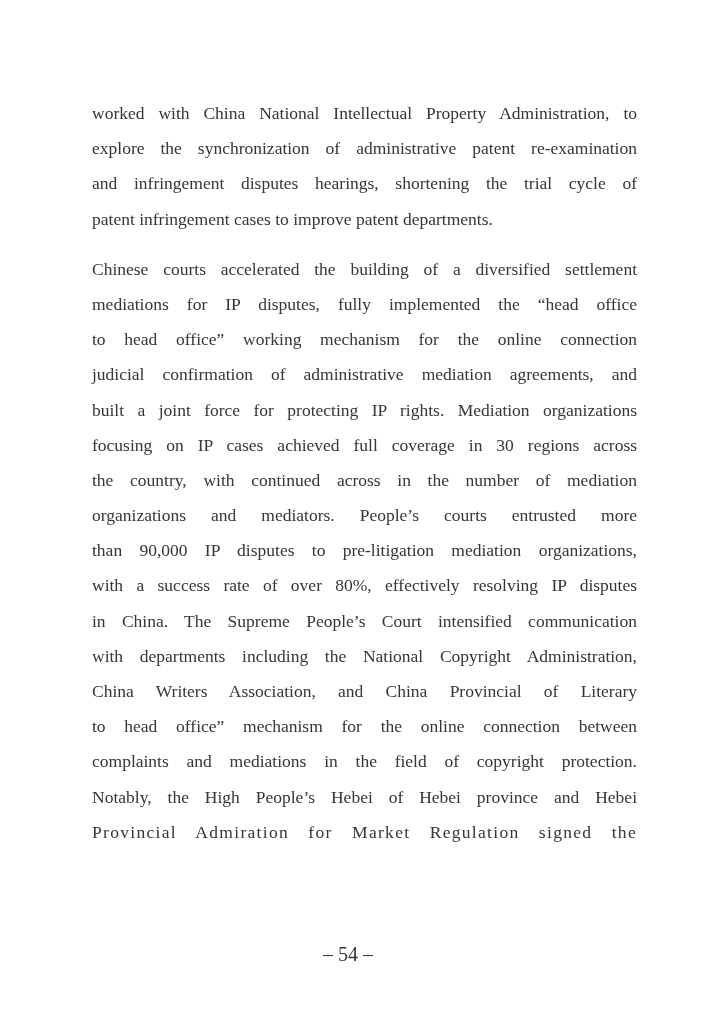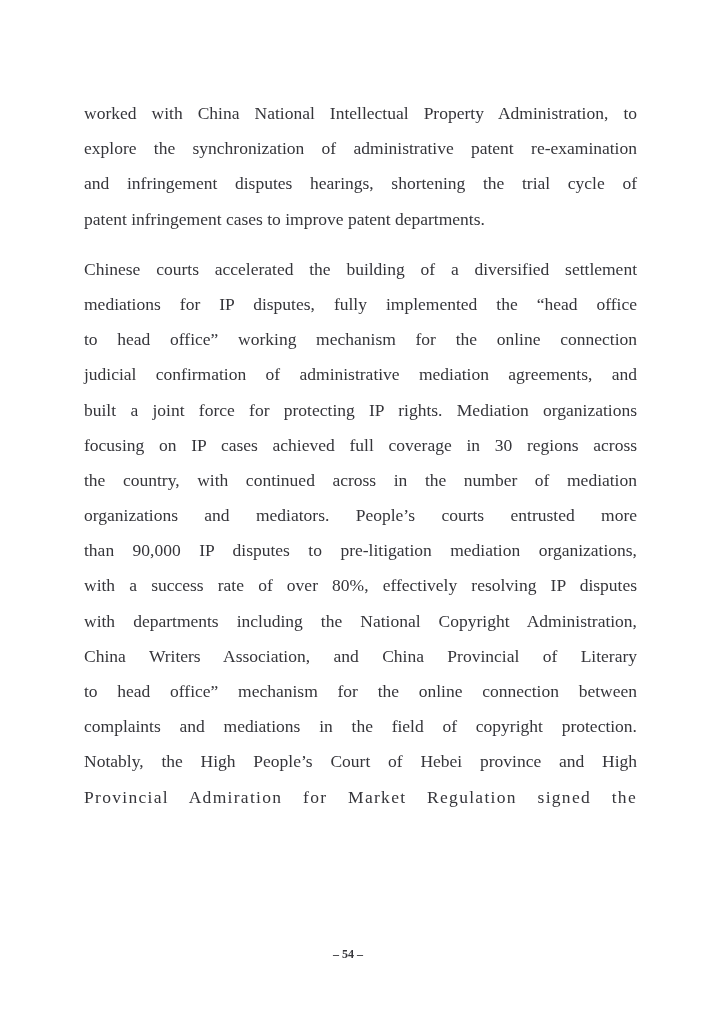--- a/index.html
+++ b/index.html
@@ -16,21 +16,21 @@
     font-family: "Liberation Serif", "DejaVu Serif", serif;
     color: #35353a;
   }
   .content {
     position: absolute;
     left: 84px;
     right: 83px;
     top: 96px;
   }
   .paragraph {
-    margin: 0 0 15px 0;
+    margin: 0 0 15px 8px;
   }
   .jline {
     font-size: 17.5px;
     line-height: 35.2px;
     height: 35.2px;
     text-align: justify;
     text-align-last: justify;
     -moz-text-align-last: justify;
     white-space: normal;
   }
@@ -42,24 +42,23 @@
     letter-spacing: 1.3px;
   }
   .footer {
     position: absolute;
     top: 942px;
     left: 0;
     width: 100%;
     box-sizing: border-box;
     padding-right: 24px;
     text-align: center;
-    font-size: 12px;
+    font-size: 20px;
     line-height: 24px;
     color: #35353a;
-    font-weight: bold;
   }
 </style>
 </head>
 <body>
 
 <div class="page">
   <div class="content">
 
   <div class="paragraph">
         <div class="jline">worked with China National Intellectual Property Administration, to</div>
@@ -71,22 +70,23 @@
         <div class="jline">Chinese courts accelerated the building of a diversified settlement</div>
         <div class="jline">mediations for IP disputes, fully implemented the “head office</div>
         <div class="jline">to head office” working mechanism for the online connection</div>
         <div class="jline">judicial confirmation of administrative mediation agreements, and</div>
         <div class="jline">built a joint force for protecting IP rights. Mediation organizations</div>
         <div class="jline">focusing on IP cases achieved full coverage in 30 regions across</div>
         <div class="jline">the country, with continued across in the number of mediation</div>
         <div class="jline">organizations and mediators. People’s courts entrusted more</div>
         <div class="jline">than 90,000 IP disputes to pre-litigation mediation organizations,</div>
         <div class="jline">with a success rate of over 80%, effectively resolving IP disputes</div>
+        <div class="jline">in China. The Supreme People’s Court intensified communication</div>
         <div class="jline">with departments including the National Copyright Administration,</div>
         <div class="jline">China Writers Association, and China Provincial of Literary</div>
         <div class="jline">to head office” mechanism for the online connection between</div>
         <div class="jline">complaints and mediations in the field of copyright protection.</div>
-        <div class="jline">Notably, the High People’s Court of Hebei province and High</div>
+        <div class="jline">Notably, the High People’s Hebei of Hebei province and Hebei</div>
         <div class="jline spread">Provincial Admiration for Market Regulation signed the</div>
       </div>
     </div>
   <div class="footer">– 54 –</div>
 </div>
 
 </body></html>

